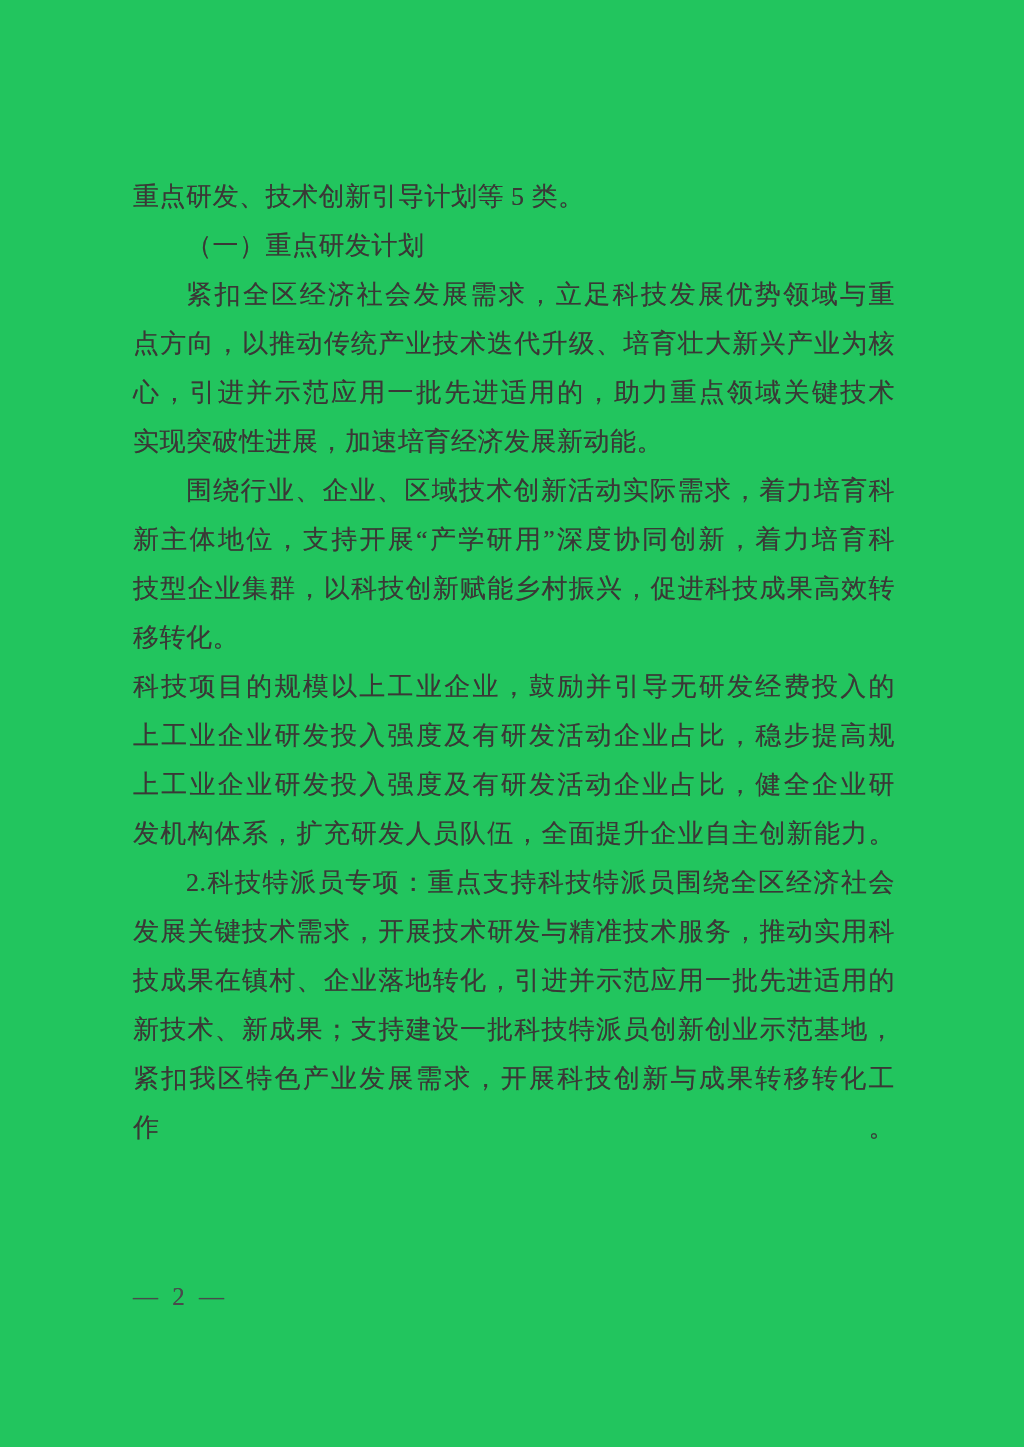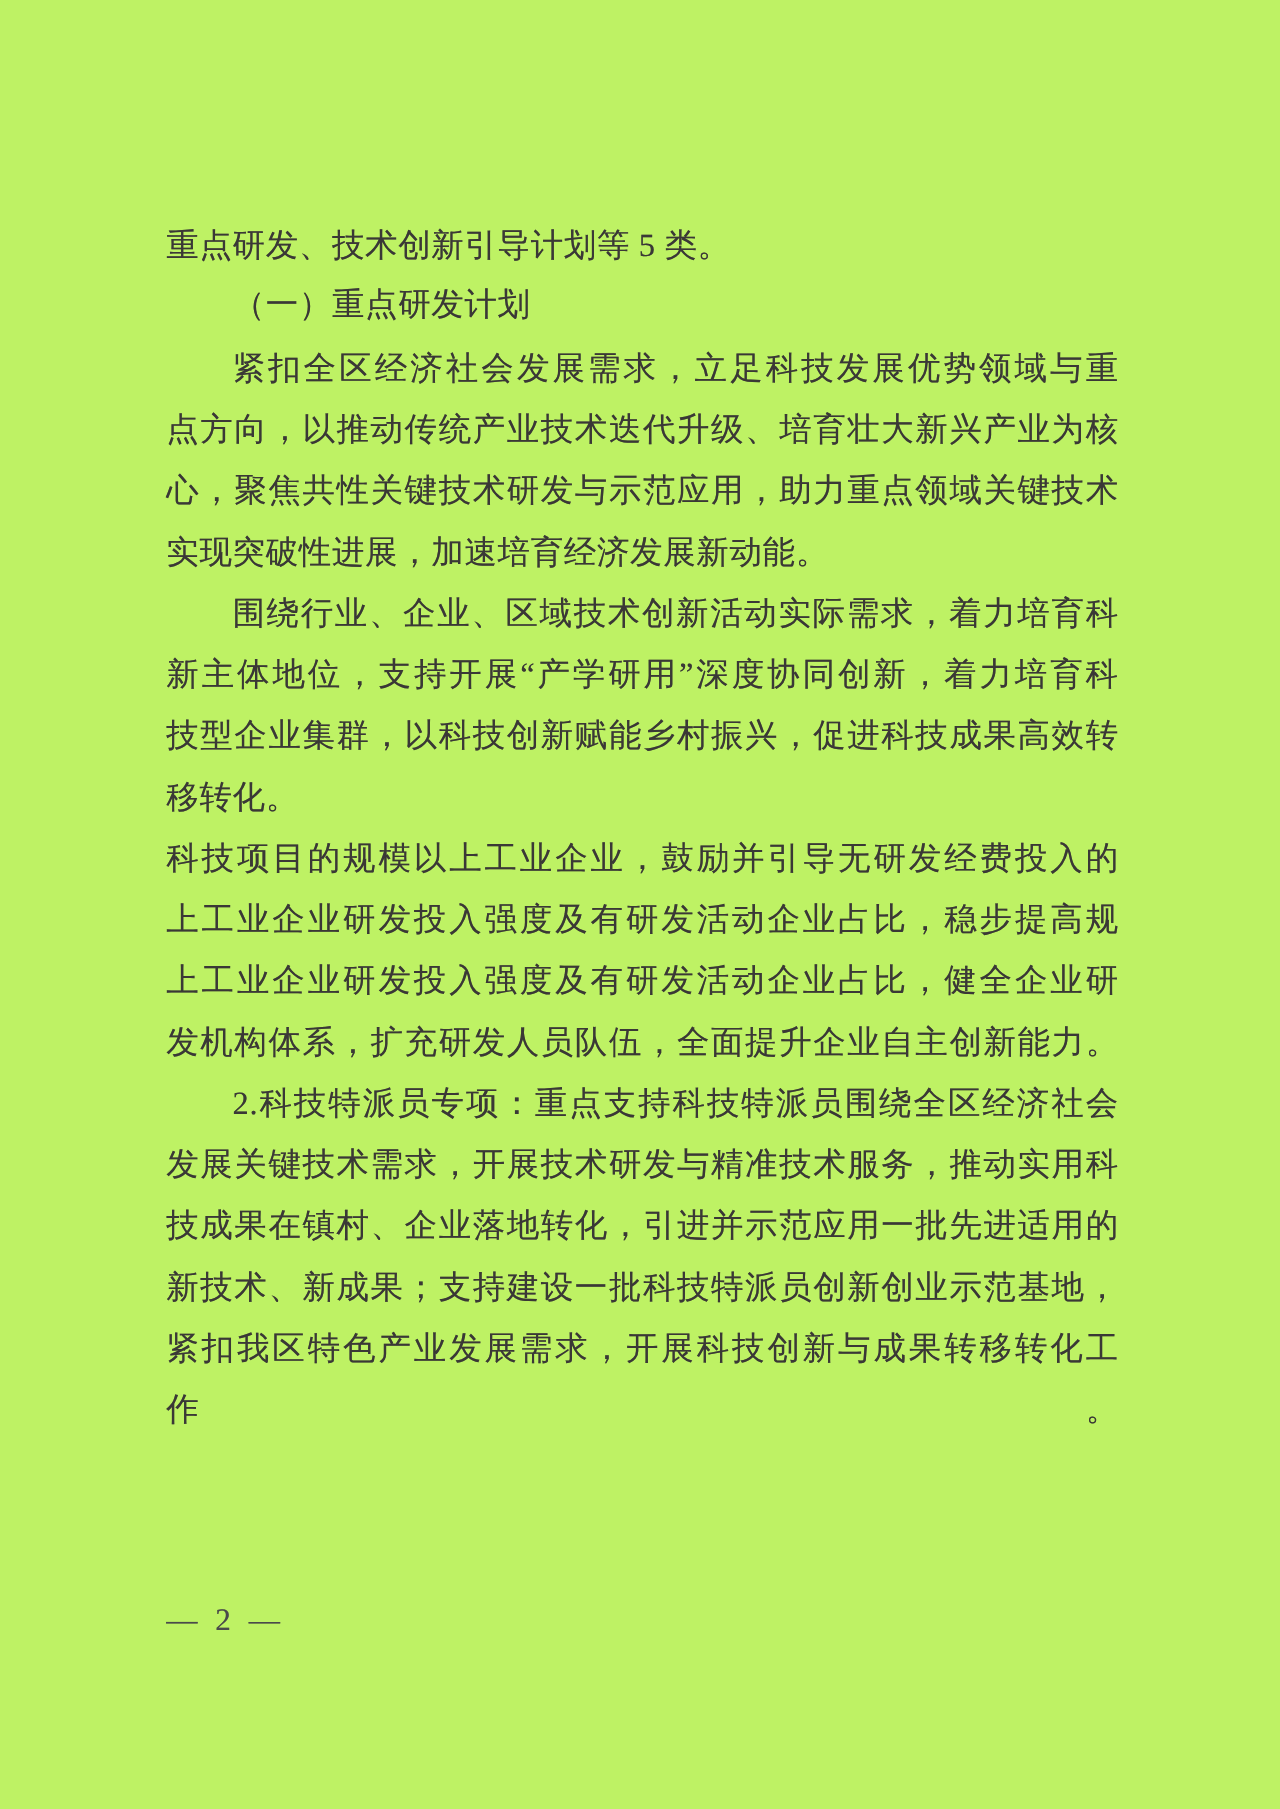--- a/index.html
+++ b/index.html
@@ -5,21 +5,21 @@
   html, body {
     margin: 0;
     padding: 0;
     background: #e8e8e6;
   }
   .page {
     position: relative;
     width: 1024px;
     height: 1447px;
     margin: 0 auto;
-    background: #bef264;
+    background: #22c55e;
     overflow: hidden;
     font-family: "Liberation Serif", "DejaVu Serif", serif;
     color: #3a3836;
   }
   .doc-body {
     position: absolute;
     left: 133px;
     top: 172px;
     width: 762px;
   }
@@ -32,42 +32,41 @@
     text-shadow: 0 0 0.5px rgba(58,56,54,0.55);
   }
   .line.justify {
     white-space: normal;
     text-align: justify;
     text-align-last: justify;
   }
   .line.indent2 { padding-left: 53px; }
   .line.heading {
     font-style: normal;
-    font-family: Liberation Mono, monospace;
   }
   .footer {
     position: absolute;
     left: 133px;
     top: 1283px;
     font-size: 25px;
     color: #4a4a4c;
     letter-spacing: 4px;
     text-shadow: 0 0 0.5px rgba(58,56,54,0.5);
   }
 </style>
 </head>
 <body>
 
 <div class="page">
   <div class="doc-body">
       <div class="line">重点研发、技术创新引导计划等 5 类。</div>
       <div class="line indent2 heading">（一）重点研发计划</div>
       <div class="line justify indent2">紧扣全区经济社会发展需求，立足科技发展优势领域与重</div>
       <div class="line justify">点方向，以推动传统产业技术迭代升级、培育壮大新兴产业为核</div>
-      <div class="line justify">心，聚焦共性关键技术研发与示范应用，助力重点领域关键技术</div>
+      <div class="line justify">心，引进并示范应用一批先进适用的，助力重点领域关键技术</div>
       <div class="line">实现突破性进展，加速培育经济发展新动能。</div>
       <div class="line justify indent2">围绕行业、企业、区域技术创新活动实际需求，着力培育科</div>
       <div class="line justify">新主体地位，支持开展“产学研用”深度协同创新，着力培育科</div>
       <div class="line justify">技型企业集群，以科技创新赋能乡村振兴，促进科技成果高效转</div>
       <div class="line">移转化。</div>
       <div class="line justify">科技项目的规模以上工业企业，鼓励并引导无研发经费投入的</div>
       <div class="line justify">上工业企业研发投入强度及有研发活动企业占比，稳步提高规</div>
       <div class="line justify">上工业企业研发投入强度及有研发活动企业占比，健全企业研</div>
       <div class="line justify">发机构体系，扩充研发人员队伍，全面提升企业自主创新能力。</div>
       <div class="line justify indent2">2.科技特派员专项：重点支持科技特派员围绕全区经济社会</div>

